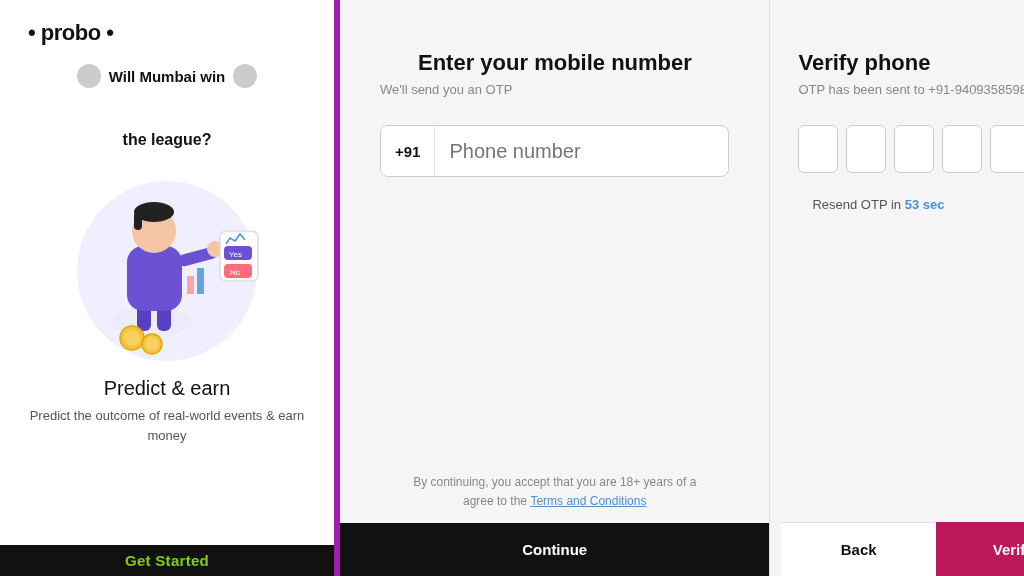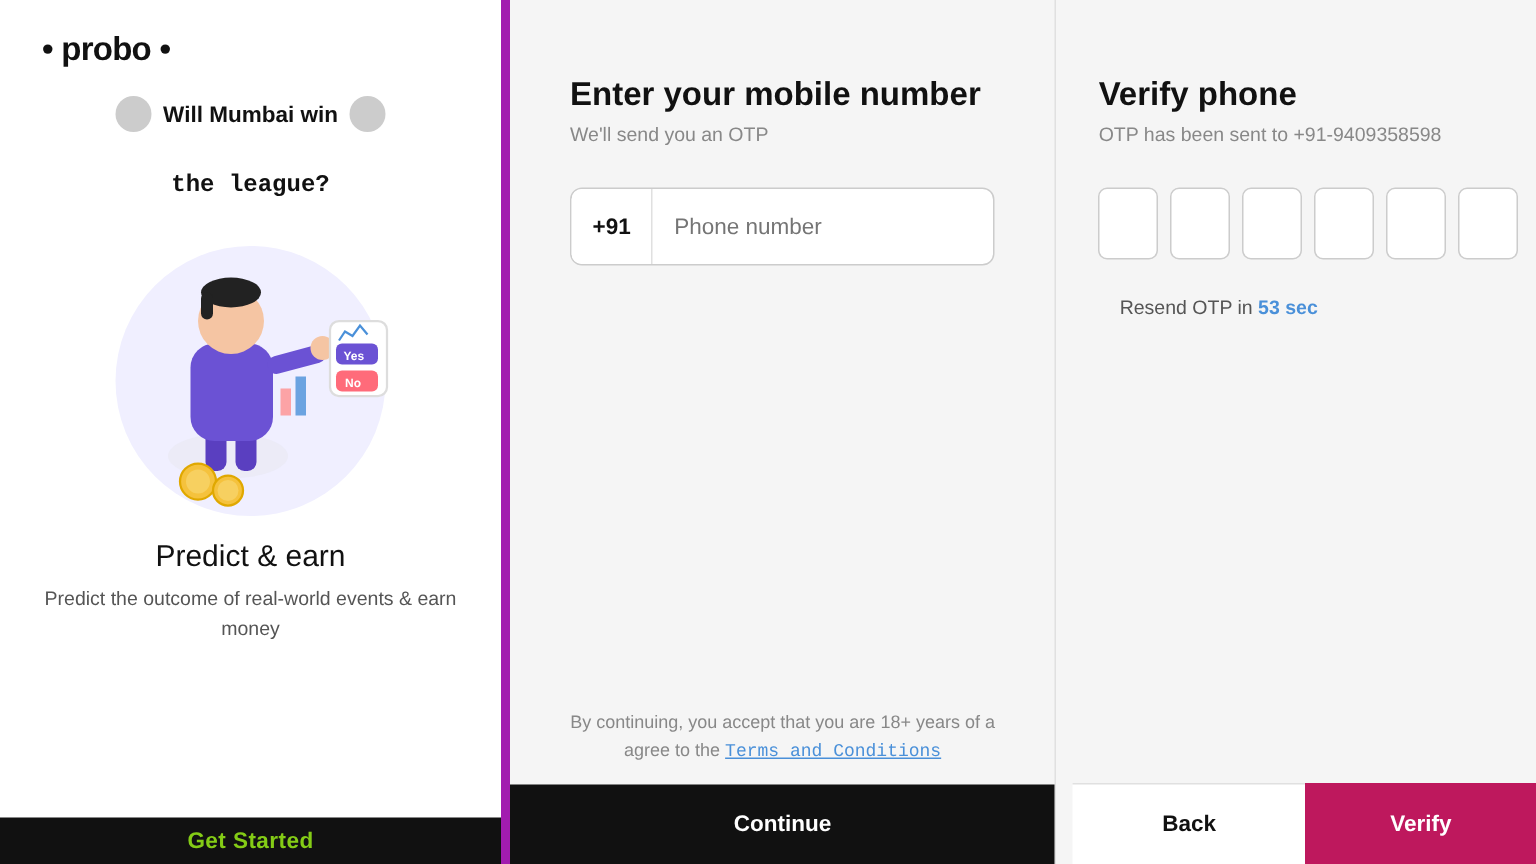--- a/index.html
+++ b/index.html
@@ -59,34 +59,32 @@
       height: 24px;
       background: #ccc;
       border-radius: 50%;
       display: inline-block;
     }
     .question-text {
       font-size: 16px;
       font-weight: 700;
       color: #111;
       text-align: center;
-      margin-top: 4px;
+      margin-top: 21px;
       line-height: 1.4;
-      font-family: Liberation Mono, monospace;
     }
 
     .illustration {
       width: 220px;
       height: 200px;
       margin-top: 10px;
       position: relative;
       display: flex;
       align-items: center;
       justify-content: center;
-      font-weight: bold;
     }
 
     
     .illus-circle {
       width: 180px;
       height: 180px;
       background: #f0efff;
       border-radius: 50%;
       position: absolute;
       bottom: 0;
@@ -136,20 +134,21 @@
     }
     .middle-content {
       flex: 1;
       padding: 50px 40px 20px 40px;
     }
     .panel-title {
       font-size: 22px;
       font-weight: 800;
       color: #111;
       margin-bottom: 6px;
+      margin-left: 38px;
     }
     .panel-subtitle {
       font-size: 13px;
       color: #888;
       margin-bottom: 28px;
     }
 
     .phone-input-row {
       display: flex;
       align-items: center;
@@ -168,37 +167,36 @@
       height: 100%;
       display: flex;
       align-items: center;
       background: #fff;
     }
     .phone-field {
       flex: 1;
       border: none;
       outline: none;
       padding: 0 14px;
-      font-size: 15px;
+      font-size: 20px;
       color: #aaa;
       background: transparent;
     }
 
     .footer-text {
       font-size: 12px;
       color: #888;
       text-align: center;
       padding: 12px 40px;
       line-height: 1.6;
     }
     .footer-text a {
       color: #4a90d9;
       text-decoration: underline;
       font-weight: 500;
-      font-family: Liberation Mono, monospace;
     }
 
     .continue-btn {
       width: 100%;
       padding: 18px;
       background: #111;
       color: #fff;
       border: none;
       font-size: 15px;
       font-weight: 700;

